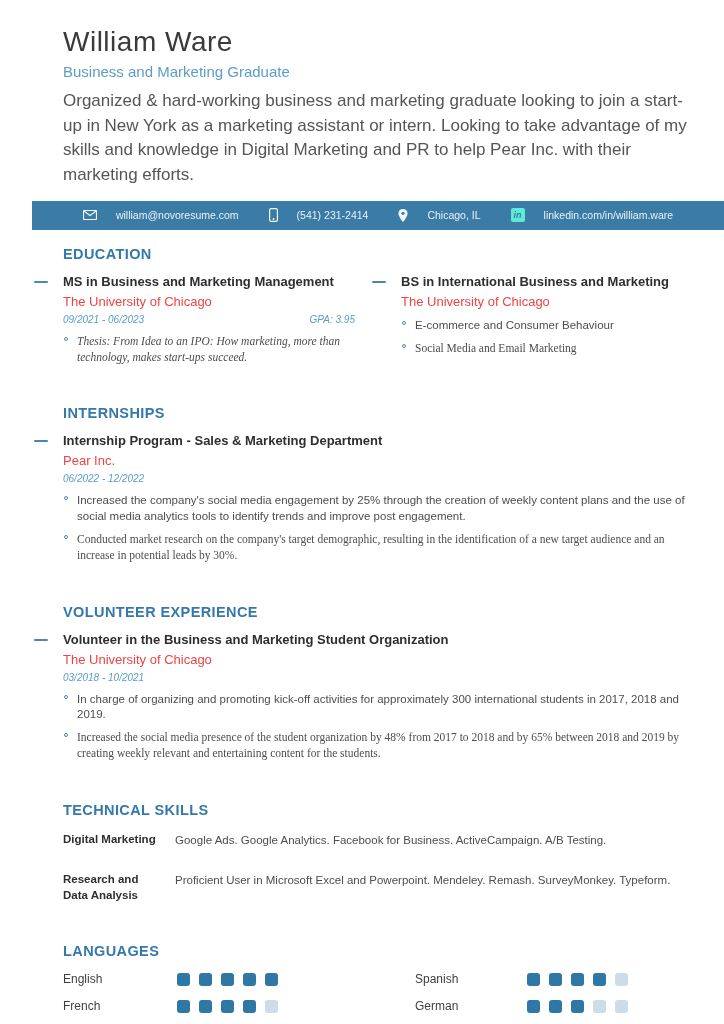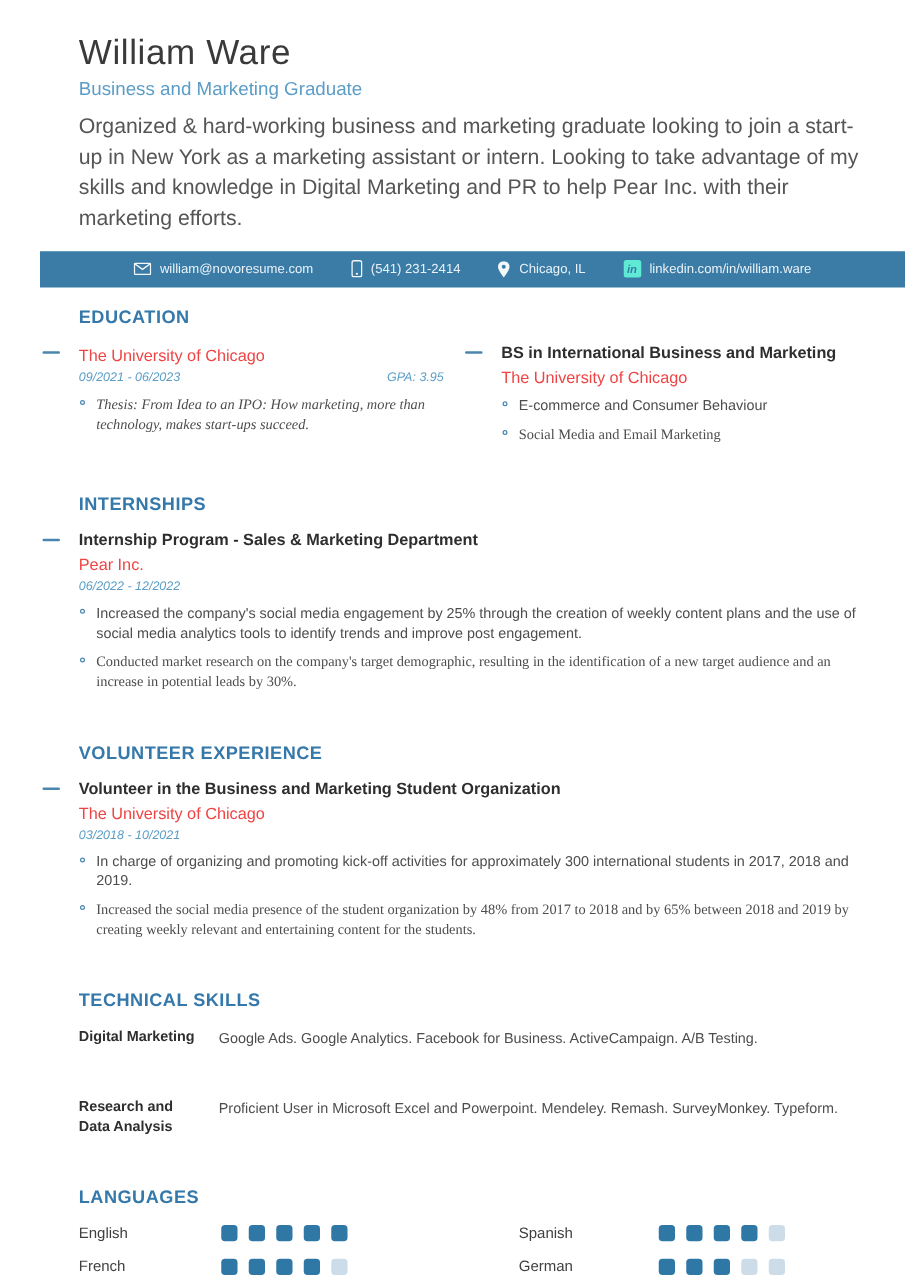--- a/index.html
+++ b/index.html
@@ -23,21 +23,21 @@
   .header{padding:26px 31px 0 31px;}
   .name{font-size:28px;font-weight:400;color:var(--ink);letter-spacing:.5px;line-height:1.15;}
   .subtitle{font-size:15px;color:var(--date);margin-top:5px;font-weight:400;}
   .summary{font-size:17px;color:#555;line-height:1.45;margin-top:9px;max-width:662px;}
   
   .contact-bar{
     margin-top:13px;height:29px;background:var(--bar);
     display:flex;align-items:center;justify-content:center;gap:30px;
     color:#eaf2f8;font-size:10.5px;
   }
-  .contact-item{display:flex;align-items:center;gap:7px;cursor:pointer;}
+  .contact-item{display:flex;align-items:center;gap:19px;cursor:pointer;}
   .contact-item svg{display:block;}
   .li-badge{
     width:14px;height:14px;background:#5eead4;color:var(--bar);
     border-radius:2px;font-size:9px;font-weight:bold;
     display:flex;align-items:center;justify-content:center;line-height:1;font-style:italic;
   }
   
   .section{padding:0 31px;}
   .section-heading{
     font-size:14.5px;font-weight:bold;color:var(--accent);letter-spacing:.4px;
@@ -62,21 +62,21 @@
     position:relative;padding-left:14px;margin-bottom:7px;
     font-size:11.5px;color:var(--body);line-height:1.38;
   }
   ul.bullets li:last-child{margin-bottom:0;font-family:Liberation Serif, serif;}
   .bullet-dot{
     position:absolute;left:1px;top:3px;width:4px;height:4px;
     border:1.5px solid var(--dash);border-radius:50%;display:block;
   }
   .italic{font-style:italic;}
   
-  .skills-grid{display:grid;grid-template-columns:112px 1fr;row-gap:40px;margin-top:14px;}
+  .skills-grid{display:grid;grid-template-columns:112px 1fr;row-gap:24px;margin-top:14px;}
   .skill-label{font-size:11.5px;font-weight:bold;color:#2e2e2e;line-height:1.35;padding-right:10px;}
   .skill-value{font-size:11.5px;color:var(--body);line-height:1.4;}
   
   .lang-grid{
     display:grid;grid-template-columns:114px 238px 112px 1fr;
     row-gap:13px;margin-top:13px;align-items:center;
   }
   .lang-name{font-size:12px;color:#3f3f3f;}
   .squares{display:flex;gap:9px;}
   .sq{width:13px;height:13px;border-radius:3px;background:var(--sq-empty);display:block;}
@@ -125,20 +125,21 @@
       <span class="li-badge">in</span>
       <span>linkedin.com/in/william.ware</span>
     </div>
   </div>
 
   <div class="section">
     <div class="section-heading mt-first">EDUCATION</div>
     <div class="section-body two-col">
       <div class="entry">
         <span class="dash"></span>
+        <div class="entry-title">MS in Business and Marketing Management</div>
         <div class="entry-org">The University of Chicago</div>
         <div class="entry-dates">
           <span>09/2021 - 06/2023</span>
           <span>GPA: 3.95</span>
         </div>
         <ul class="bullets">
           <li class="italic"><span class="bullet-dot"></span><span>Thesis: From Idea to an IPO: How marketing, more than technology, makes start-ups succeed.</span></li>
         </ul>
       </div>
       <div class="entry">

